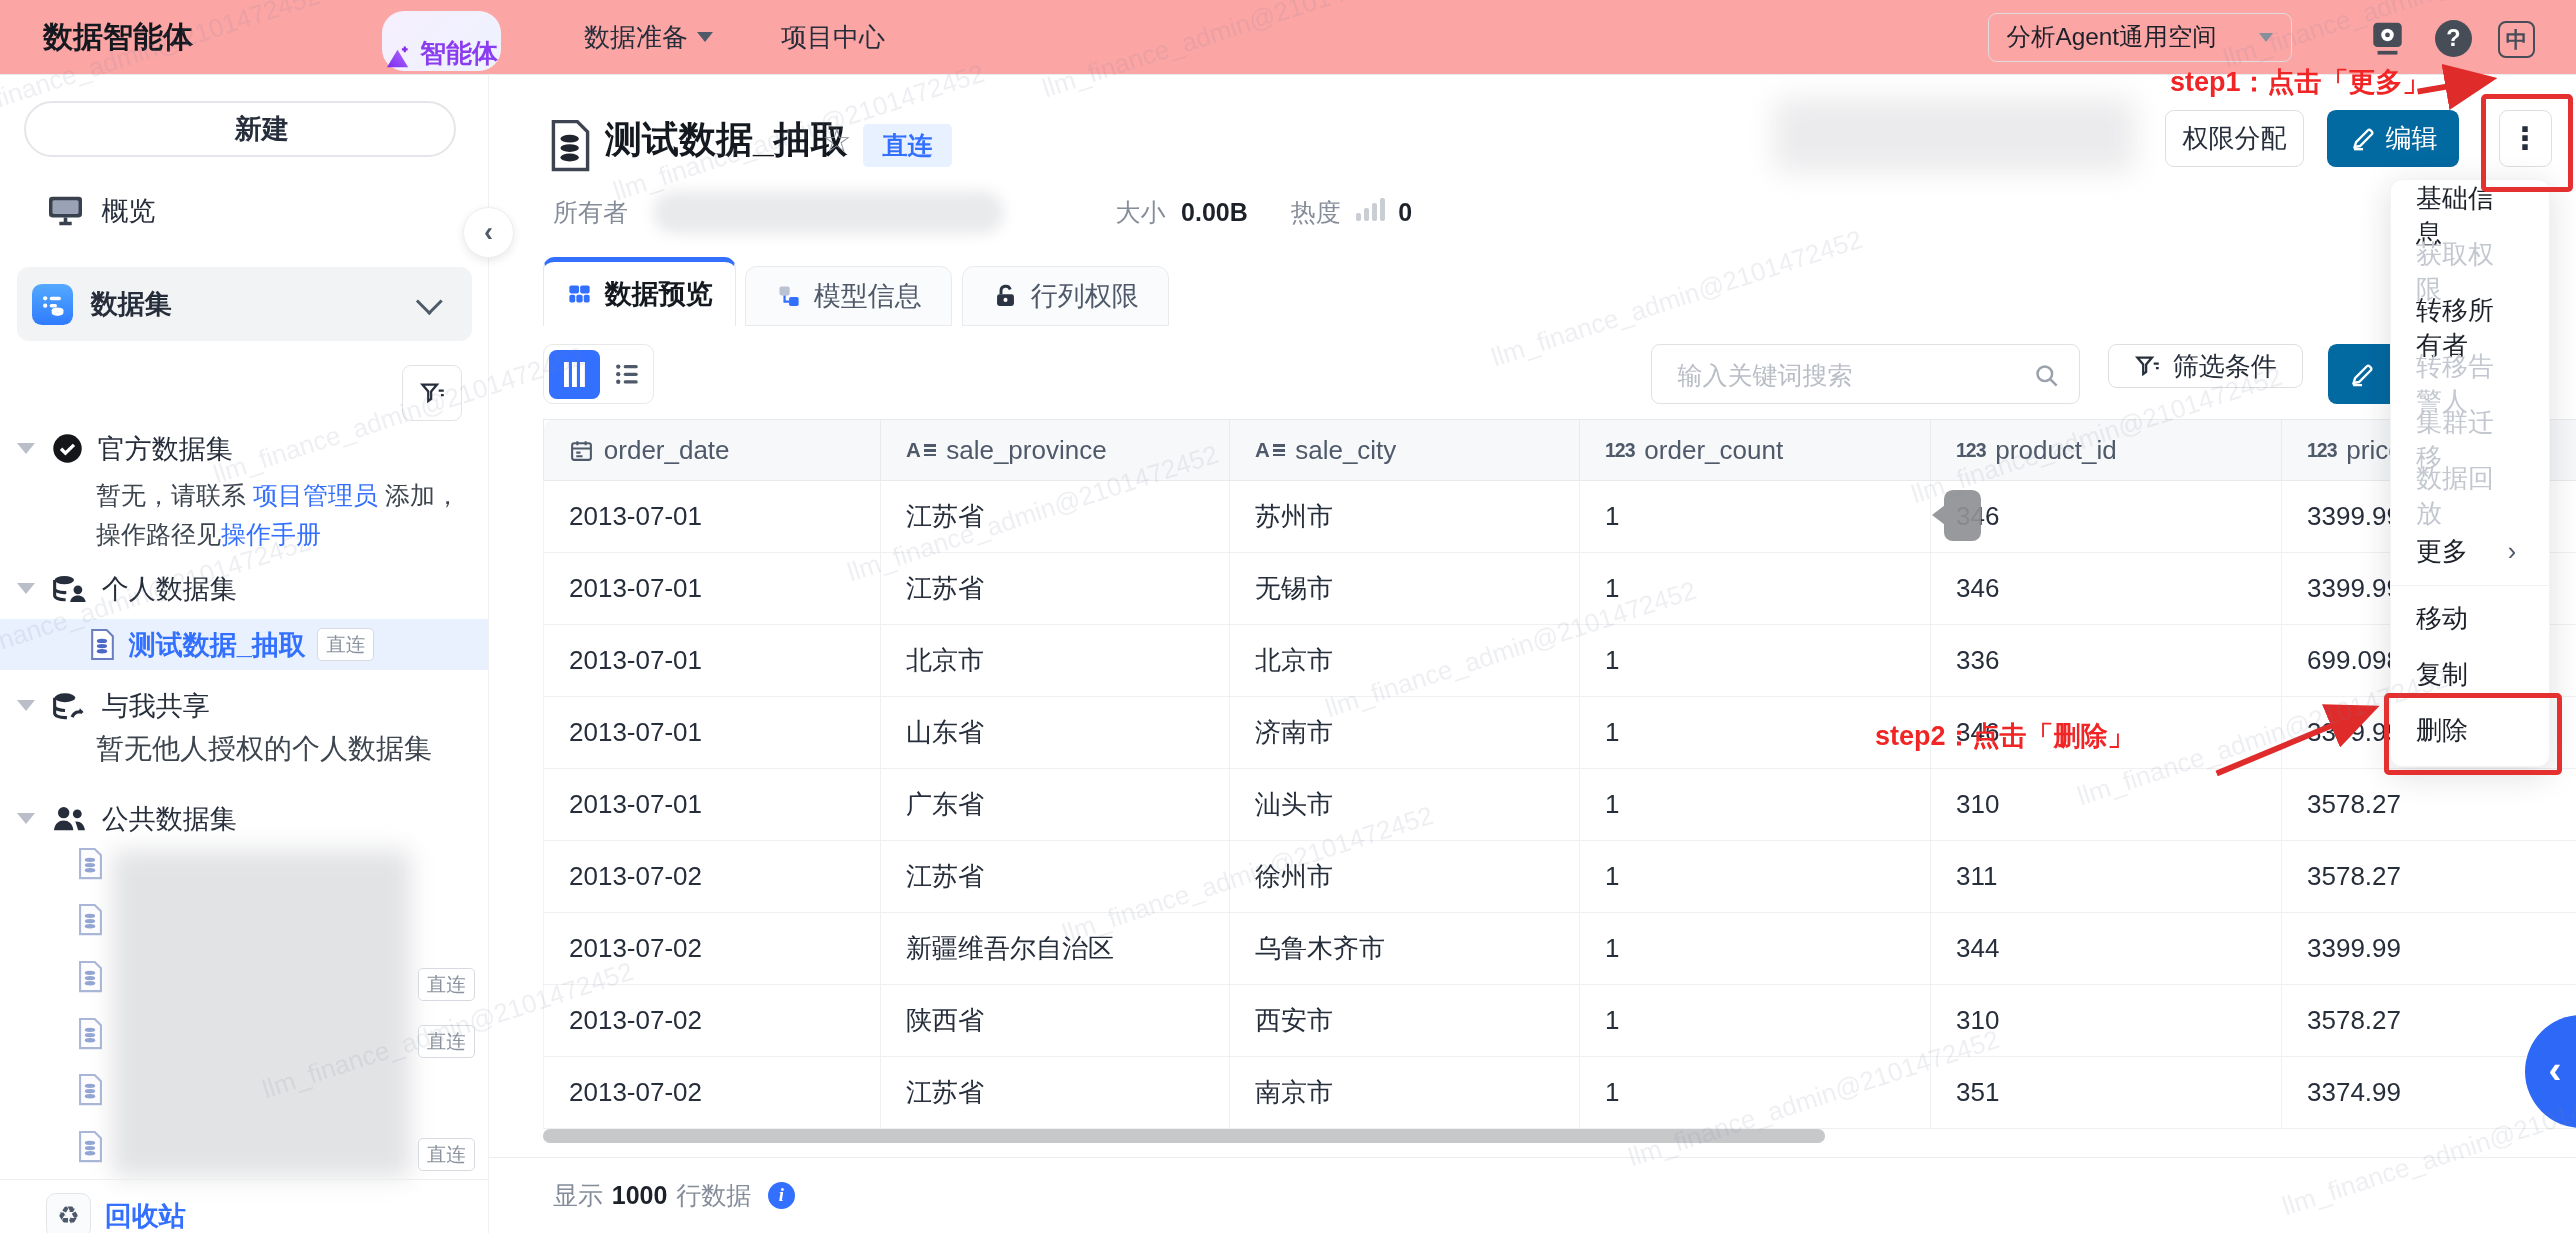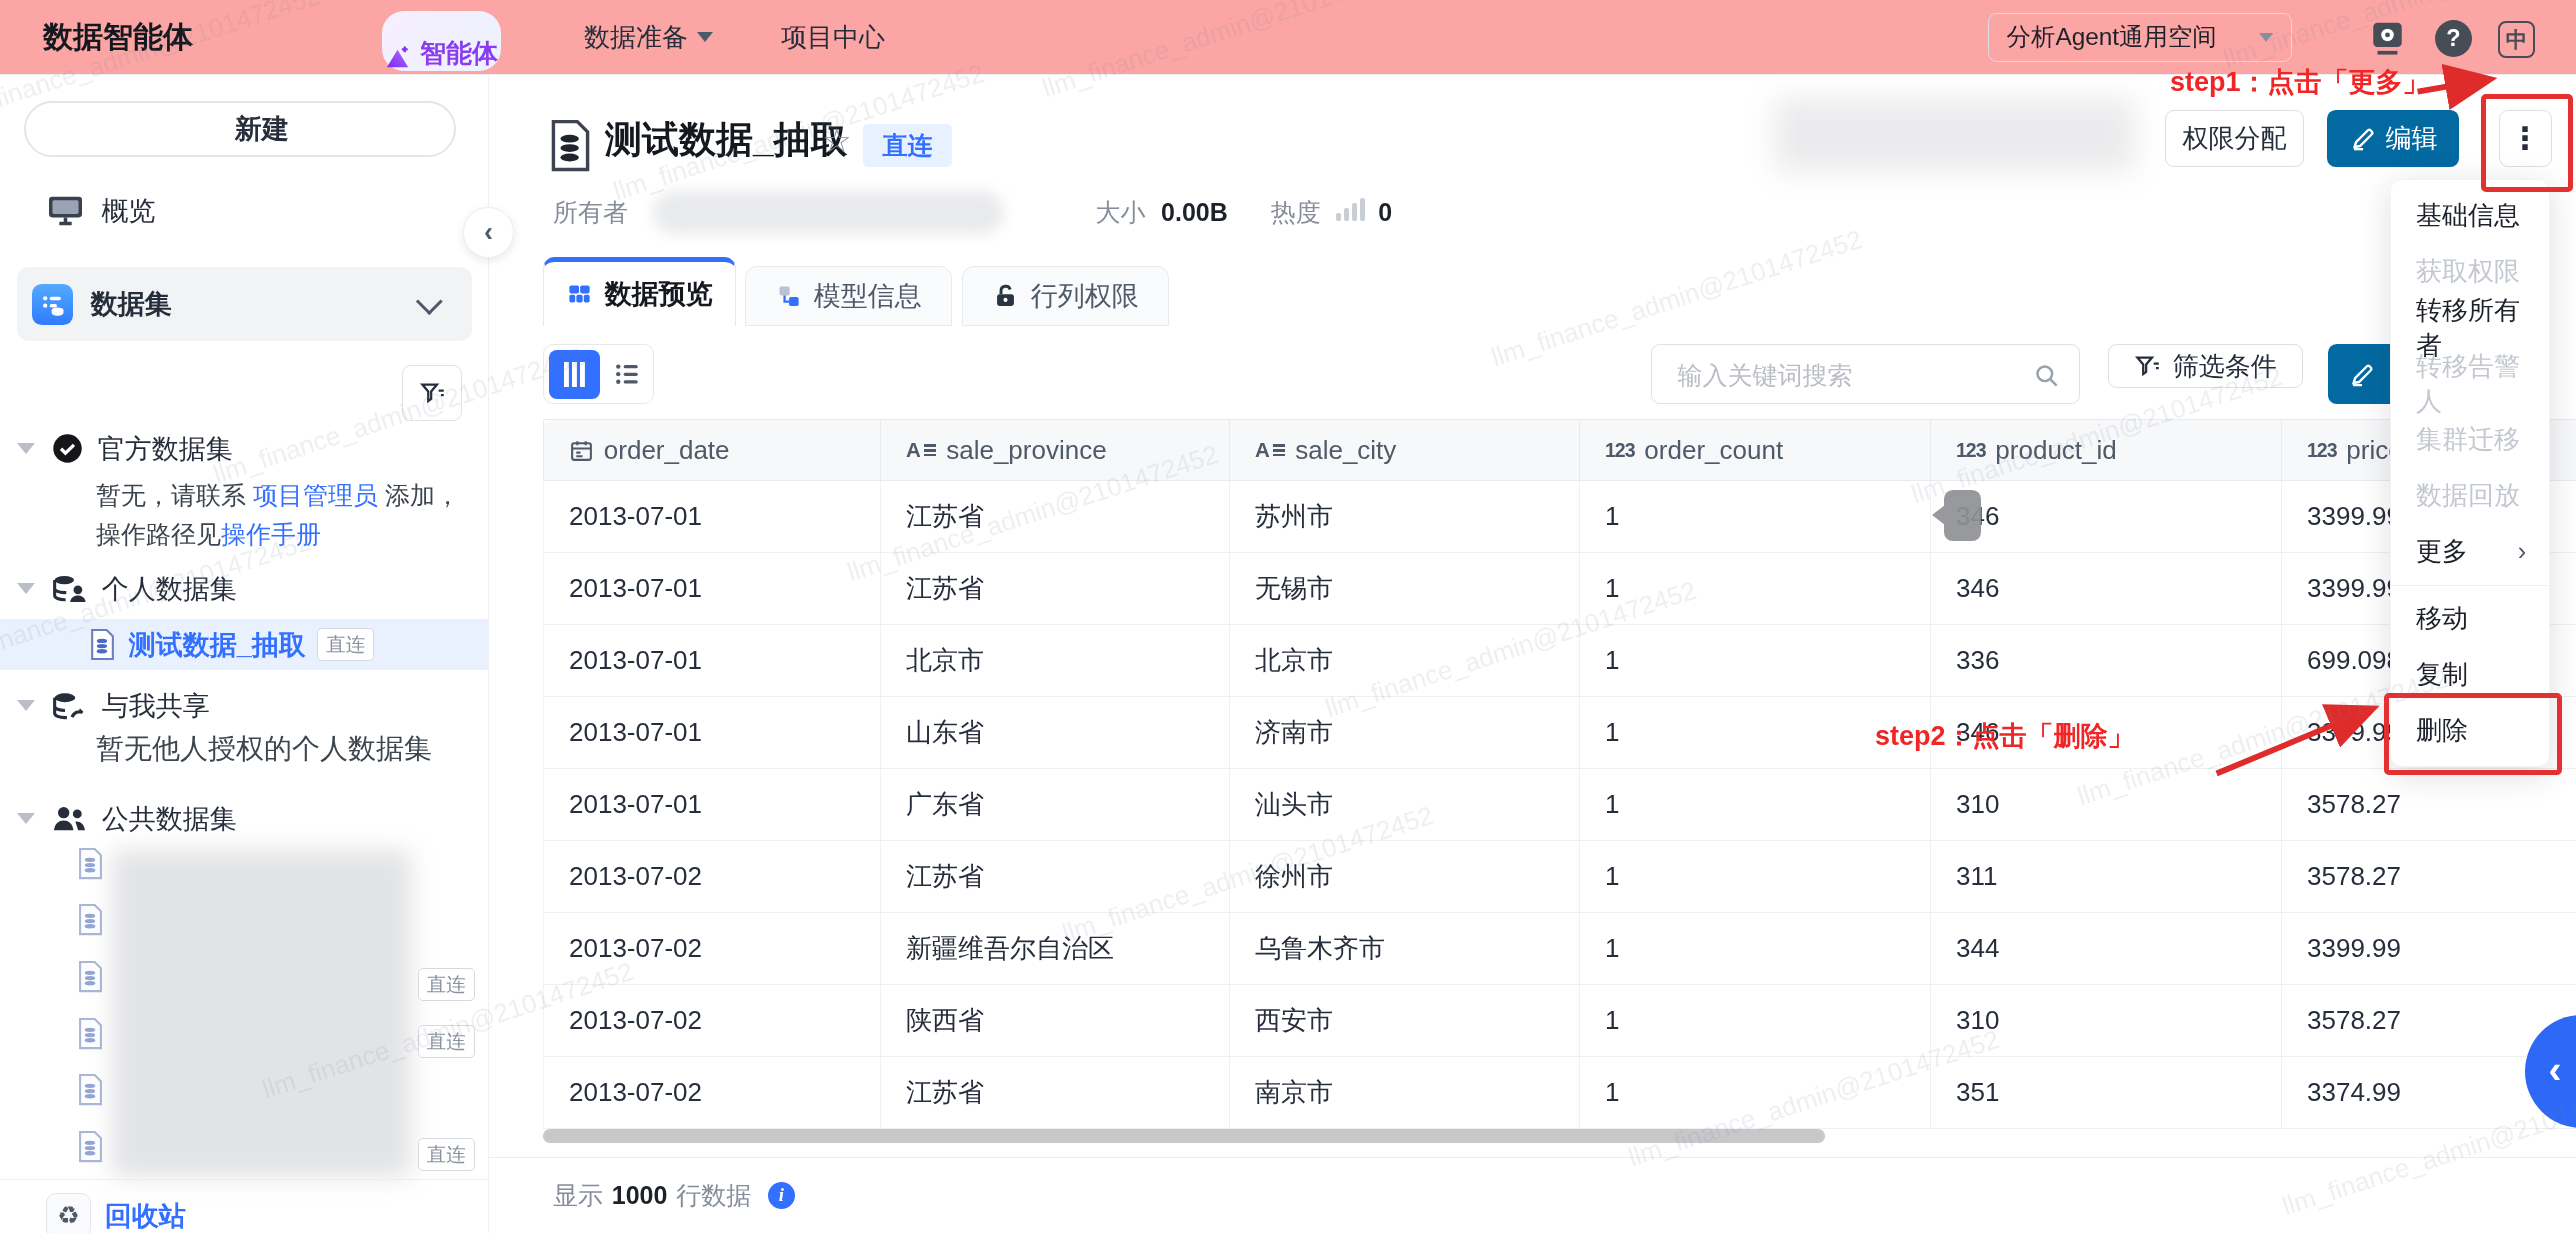--- a/index.html
+++ b/index.html
@@ -122,21 +122,21 @@
   
   .main-divider{position:absolute;left:488px;top:1157px;width:2088px;height:1px;background:#ebedf0}
   .footer-row{position:absolute;left:553px;top:1179px;display:flex;align-items:center;font-size:25px;color:#868d9a;gap:8.8px}
   .footer-row b{color:#1d2129;font-weight:700}
   .info-ic{width:27px;height:27px;border-radius:50%;background:#3370ff;color:#fff;display:flex;align-items:center;justify-content:center;
       font-size:18.5px;font-weight:700;margin-left:7.8px;font-family:"Liberation Serif",serif;font-style:italic}
 
   
   .ctx-menu{position:absolute;left:2390px;top:179px;width:160px;box-sizing:border-box;background:#fff;border:1px solid #f2f3f5;
       border-radius:11.7px;box-shadow:0 7.8px 33px rgba(31,35,41,.15);z-index:50;padding:7.8px 0}
-  .menu-item{height:56px;display:flex;align-items:center;justify-content:space-between;padding:0 23px 0 25px;font-size:26px;color:#1d2129;cursor:pointer}
+  .menu-item{height:56px;display:flex;align-items:center;justify-content:space-between;padding:0 33px 0 25px;font-size:26px;color:#1d2129;cursor:pointer}
   .menu-item .sub{color:#4e5969;font-size:25px}
   .menu-item.disabled{color:#c3c7cf;cursor:default}
   .menu-divider{height:1px;background:#f0f1f3;margin:4.9px 0}
 
   
   .red-box{position:absolute;border:5.9px solid #e53030;border-radius:4.9px;z-index:70;pointer-events:none}
   .red-box1{left:2481px;top:94px;width:82px;height:88px}
   .red-box2{left:2384px;top:693px;width:168px;height:72px}
   .red-text{position:absolute;color:#f12525;font-size:27px;font-weight:700;z-index:72;white-space:nowrap}
   .arrow-layer{position:absolute;left:0;top:0;width:2576px;height:1233px;z-index:75;pointer-events:none}
@@ -385,21 +385,21 @@
     </svg>
 </div>
 <div class="page-title">测试数据_抽取</div>
 <div class="star">☆</div>
 <div class="conn-badge">直连</div>
 <div class="hdr-blur"></div>
 
 <div class="owner-row">
   <span>所有者</span>
   <span class="owner-blur"></span>
-  <span style="margin-left:72px">大小</span>
+  <span style="margin-left:92px">大小</span>
   <span class="meta-val">0.00B</span>
   <span style="margin-left:43px">热度</span>
   <span class="heat-bars">
       <i style="height:7.8px"></i>
       <i style="height:12.7px"></i>
       <i style="height:17.6px"></i>
       <i style="height:22.4px"></i>
     </span>
   <span class="meta-val" style="margin-left:0">0</span>
 </div>

